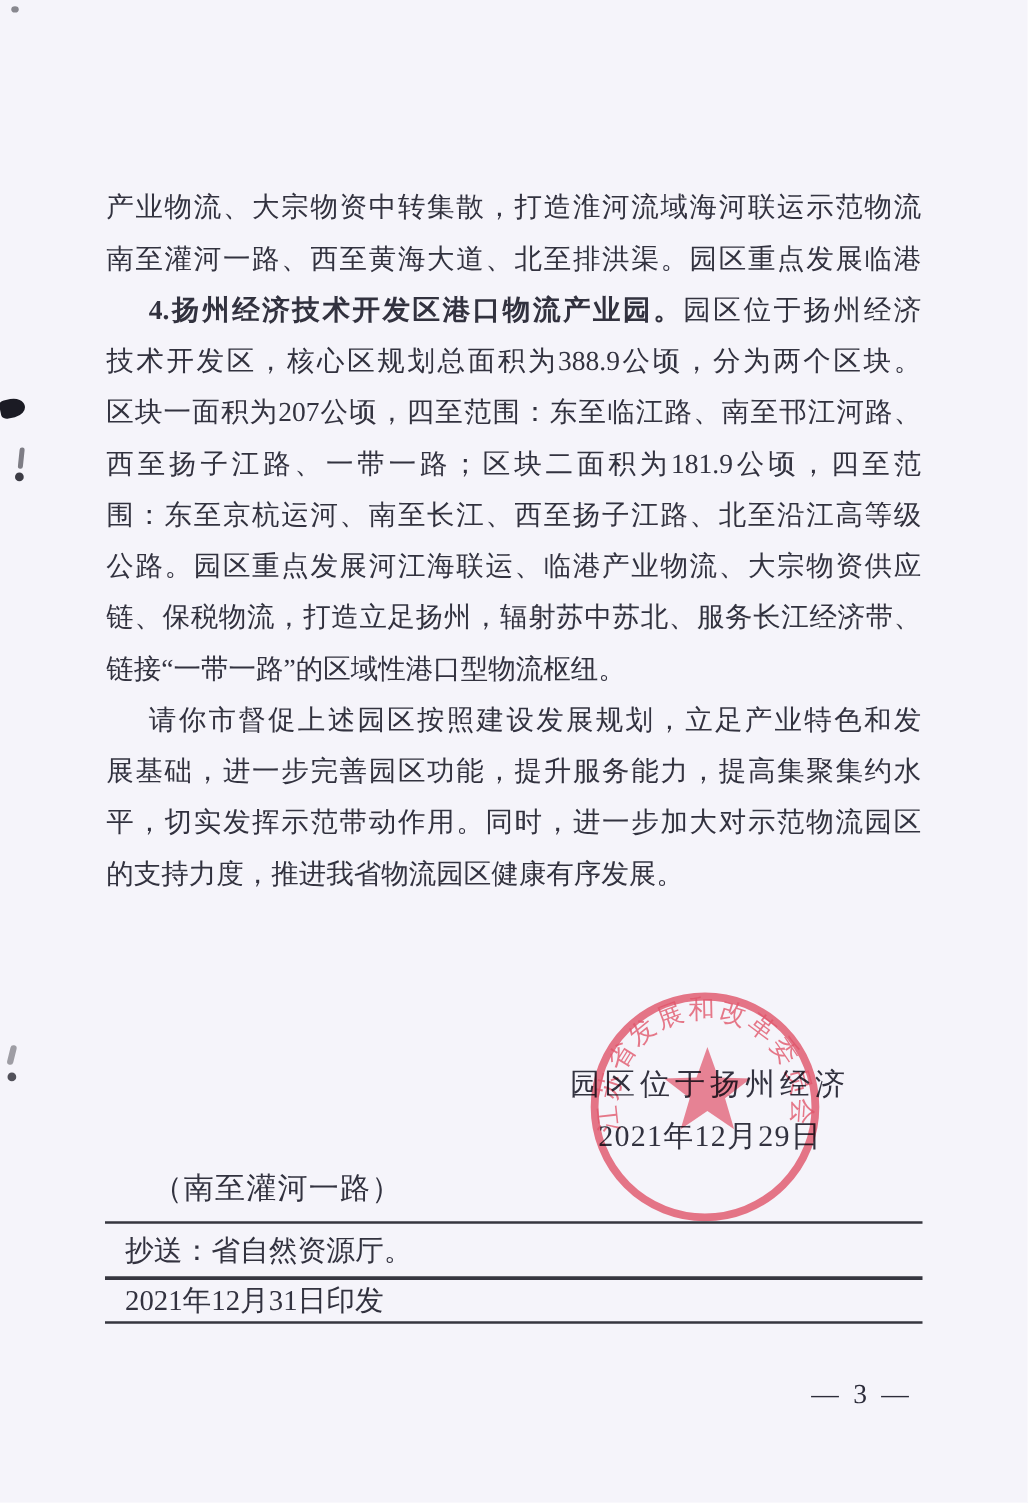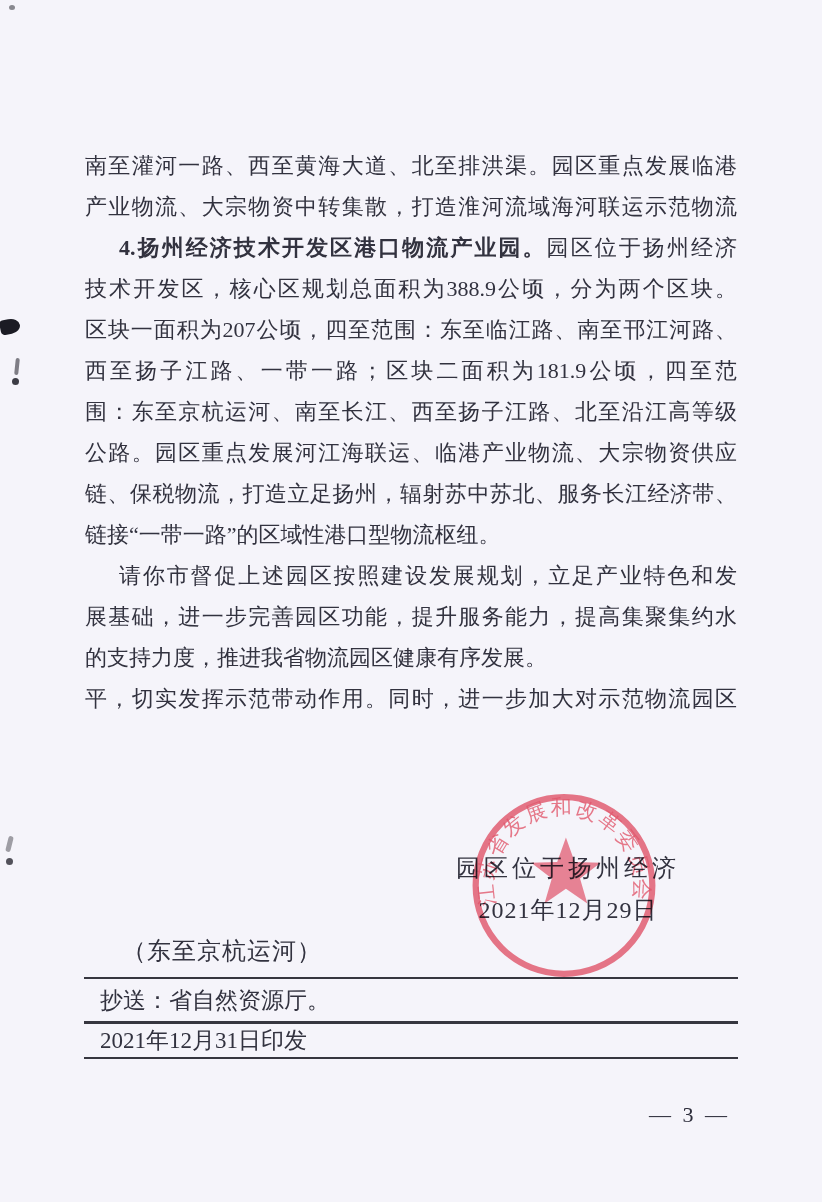--- a/index.html
+++ b/index.html
@@ -85,55 +85,55 @@
 <div class="page">
 
   <div class="smudge smudge-1"></div>
   <div class="smudge smudge-2"></div>
   <div class="smudge smudge-3"></div>
   <div class="smudge smudge-4"></div>
   <div class="smudge smudge-5"></div>
   <div class="smudge smudge-6"></div>
 
   <div class="body-text">
+    <div class="line"><span>产业物流、大宗物资中转集散，打造淮河流域海河联运示范物流</span></div>
     <div class="line"><span>南至灌河一路、西至黄海大道、北至排洪渠。园区重点发展临港</span></div>
-    <div class="line"><span>产业物流、大宗物资中转集散，打造淮河流域海河联运示范物流</span></div>
     <div class="line indent"><b>4.扬州经济技术开发区港口物流产业园。</b><span>园区位于扬州经济</span></div>
     <div class="line"><span>技术开发区，核心区规划总面积为388.9公顷，分为两个区块。</span></div>
     <div class="line"><span>区块一面积为207公顷，四至范围：东至临江路、南至邗江河路、</span></div>
     <div class="line"><span>西至扬子江路、一带一路；区块二面积为181.9公顷，四至范</span></div>
     <div class="line"><span>围：东至京杭运河、南至长江、西至扬子江路、北至沿江高等级</span></div>
     <div class="line"><span>公路。园区重点发展河江海联运、临港产业物流、大宗物资供应</span></div>
     <div class="line"><span>链、保税物流，打造立足扬州，辐射苏中苏北、服务长江经济带、</span></div>
     <div class="line short"><span>链接“一带一路”的区域性港口型物流枢纽。</span></div>
     <div class="line indent"><span>请你市督促上述园区按照建设发展规划，立足产业特色和发</span></div>
     <div class="line"><span>展基础，进一步完善园区功能，提升服务能力，提高集聚集约水</span></div>
+    <div class="line"><span>平，切实发挥示范带动作用。同时，进一步加大对示范物流园区</span></div>
     <div class="line short"><span>的支持力度，推进我省物流园区健康有序发展。</span></div>
-    <div class="line"><span>平，切实发挥示范带动作用。同时，进一步加大对示范物流园区</span></div>
   </div>
 
   <div class="signature">
     <div class="sig-authority">园区位于扬州经济</div>
     <div class="sig-date">2021年12月29日</div>
   </div>
 
   <div class="seal">
     <svg viewBox="0 0 200 200" xmlns="http://www.w3.org/2000/svg">
       <defs>
         <path id="sealArc" d="M 30.5 125.3 A 74 74 0 1 1 169.5 125.3" fill="none"></path>
       </defs>
       <circle cx="100" cy="100" r="92" fill="none" stroke="#e8485e" stroke-width="6.5" stroke-opacity="0.82"></circle>
       <polygon points="102,50 111.1,75.5 138.1,76.3 116.7,92.8 124.3,118.7 102,103.5 79.7,118.7 87.3,92.8 65.9,76.3 92.9,75.5" fill="#e8485e" fill-opacity="0.72"></polygon>
       <text font-size="22" letter-spacing="2.5" fill="#e8485e" fill-opacity="0.8" font-family="Liberation Serif, DejaVu Serif, serif">
         <textPath href="#sealArc" startOffset="2%">江苏省发展和改革委员会</textPath>
       </text>
     </svg>
   </div>
 
-  <div class="public-note">（东至京杭运河）</div>
+  <div class="public-note">（南至灌河一路）</div>
   <div class="rule rule-1"></div>
   <div class="cc-line">抄送：省自然资源厅。</div>
   <div class="rule rule-2"></div>
   <div class="issuer-row">
     <span>2021年12月31日印发</span>
   </div>
   <div class="rule rule-3"></div>
   <div class="page-number">— 3 —</div>
 
 </div>

